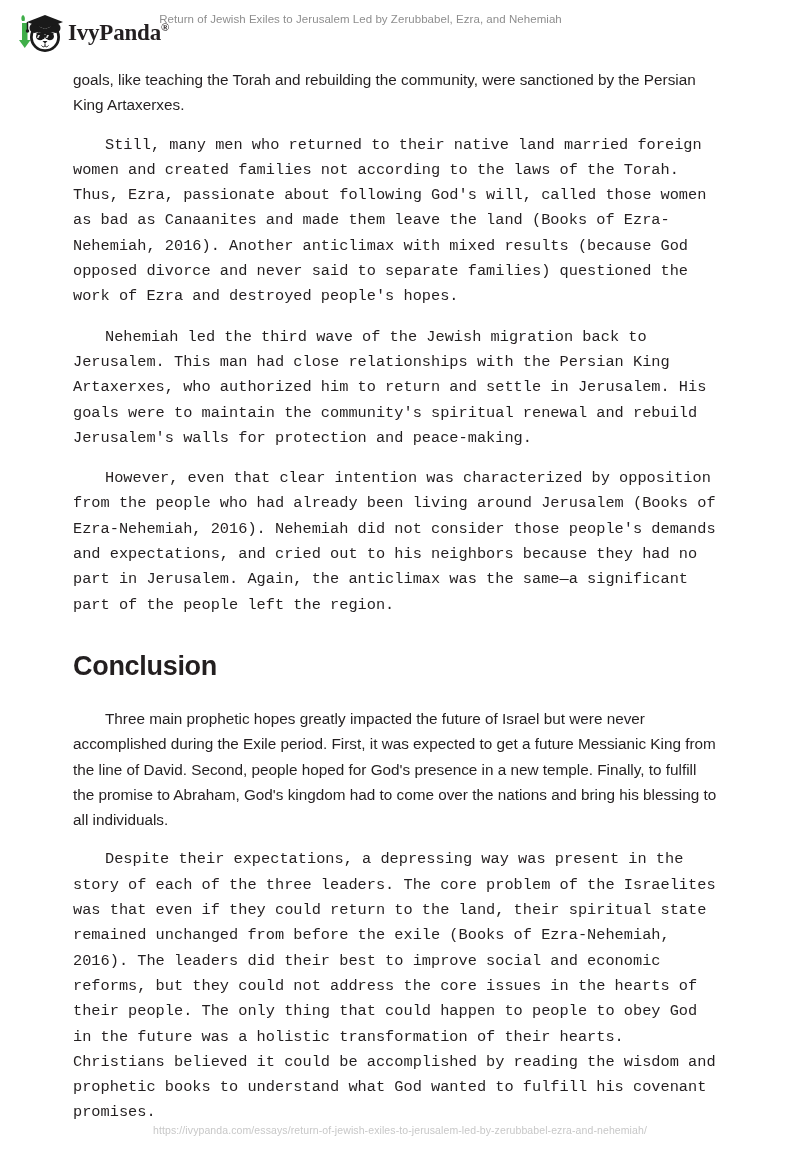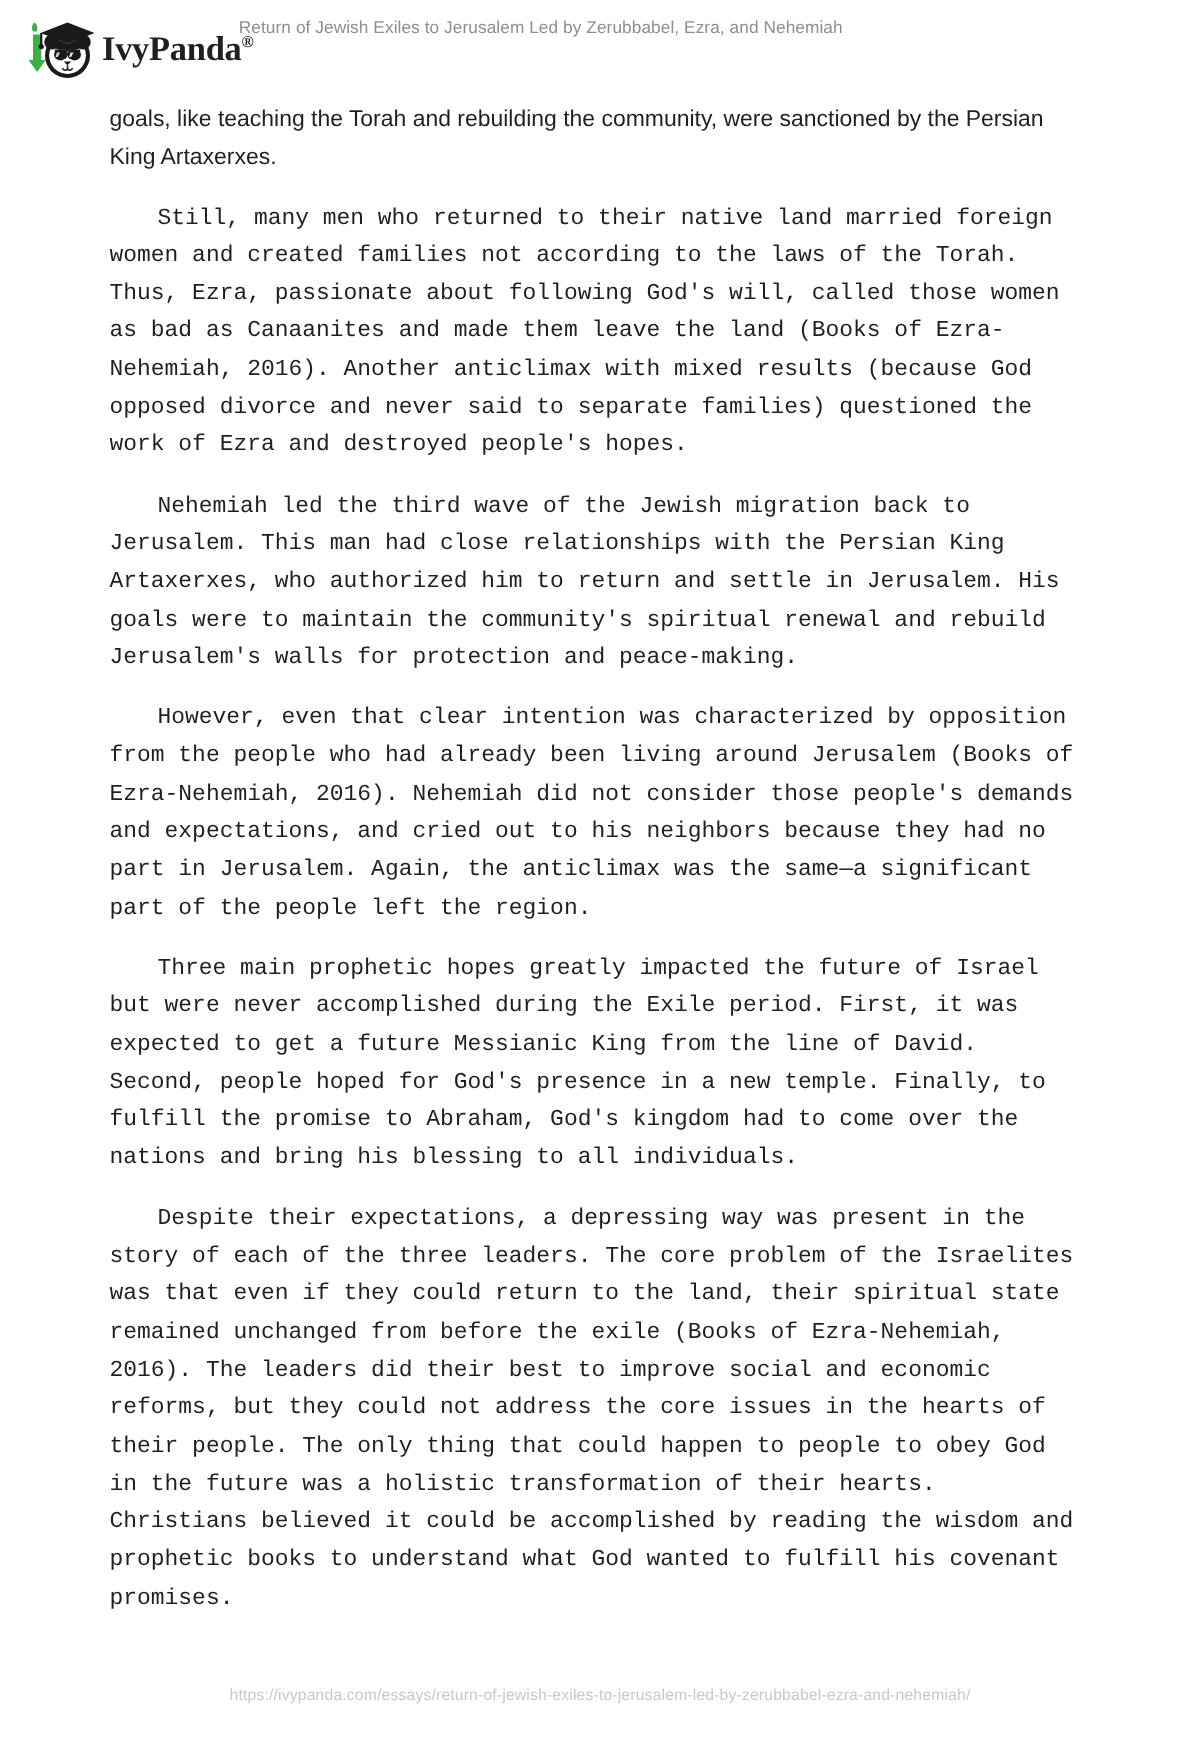--- a/index.html
+++ b/index.html
@@ -161,20 +161,23 @@
 
   <p class="no-indent">goals, like teaching the Torah and rebuilding the community, were sanctioned by the Persian King Artaxerxes.</p>
 
   <p>Still, many men who returned to their native land married foreign women and created families not according to the laws of the Torah. Thus, Ezra, passionate about following God's will, called those women as bad as Canaanites and made them leave the land (Books of Ezra-Nehemiah, 2016). Another anticlimax with mixed results (because God opposed divorce and never said to separate families) questioned the work of Ezra and destroyed people's hopes.</p>
 
 
   <p>Nehemiah led the third wave of the Jewish migration back to Jerusalem. This man had close relationships with the Persian King Artaxerxes, who authorized him to return and settle in Jerusalem. His goals were to maintain the community's spiritual renewal and rebuild Jerusalem's walls for protection and peace-making.</p>
 
   <p>However, even that clear intention was characterized by opposition from the people who had already been living around Jerusalem (Books of Ezra-Nehemiah, 2016). Nehemiah did not consider those people's demands and expectations, and cried out to his neighbors because they had no part in Jerusalem. Again, the anticlimax was the same—a significant part of the people left the region.</p>
 
+  <div class="sec-head-wrap">
+    <h2>Conclusion</h2>
+  </div>
 
   <p>Three main prophetic hopes greatly impacted the future of Israel but were never accomplished during the Exile period. First, it was expected to get a future Messianic King from the line of David. Second, people hoped for God's presence in a new temple. Finally, to fulfill the promise to Abraham, God's kingdom had to come over the nations and bring his blessing to all individuals.</p>
 
   <p>Despite their expectations, a depressing way was present in the story of each of the three leaders. The core problem of the Israelites was that even if they could return to the land, their spiritual state remained unchanged from before the exile (Books of Ezra-Nehemiah, 2016). The leaders did their best to improve social and economic reforms, but they could not address the core issues in the hearts of their people. The only thing that could happen to people to obey God in the future was a holistic transformation of their hearts. Christians believed it could be accomplished by reading the wisdom and prophetic books to understand what God wanted to fulfill his covenant promises.</p>
 </div>
 
 <div class="page-footer">
   <span class="footer-url">https://ivypanda.com/essays/return-of-jewish-exiles-to-jerusalem-led-by-zerubbabel-ezra-and-nehemiah/</span>
 </div>
 

